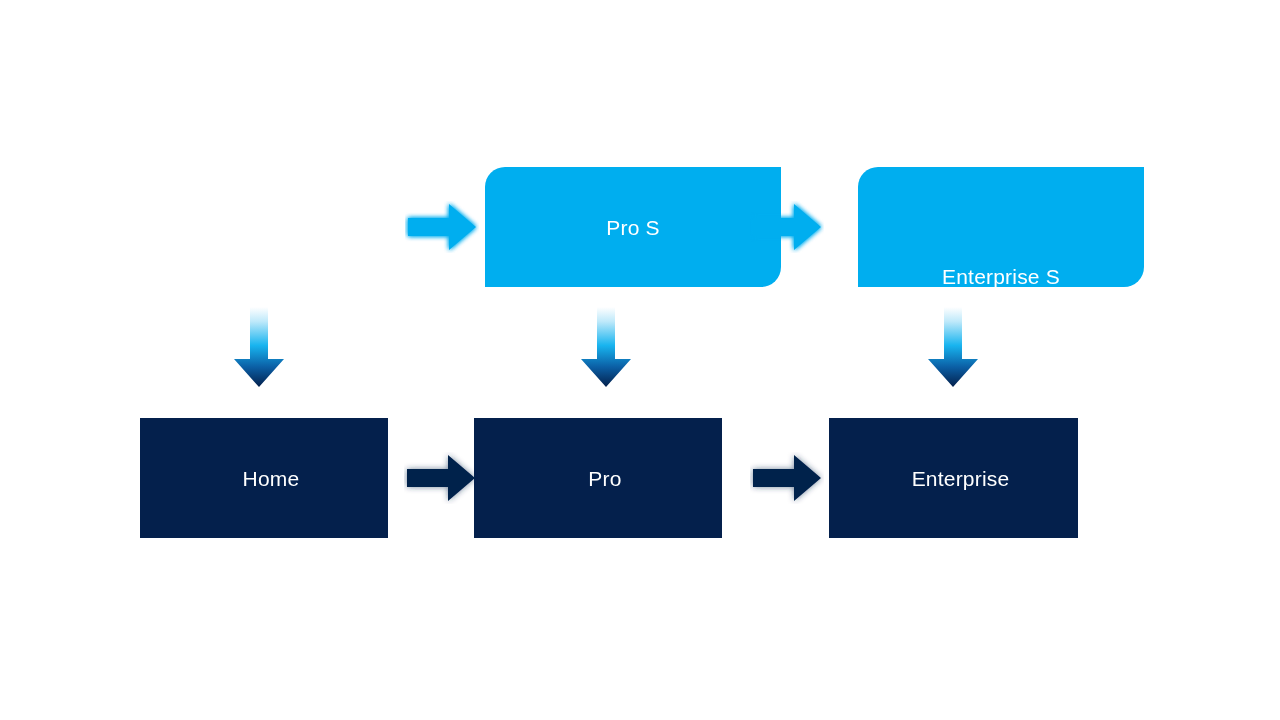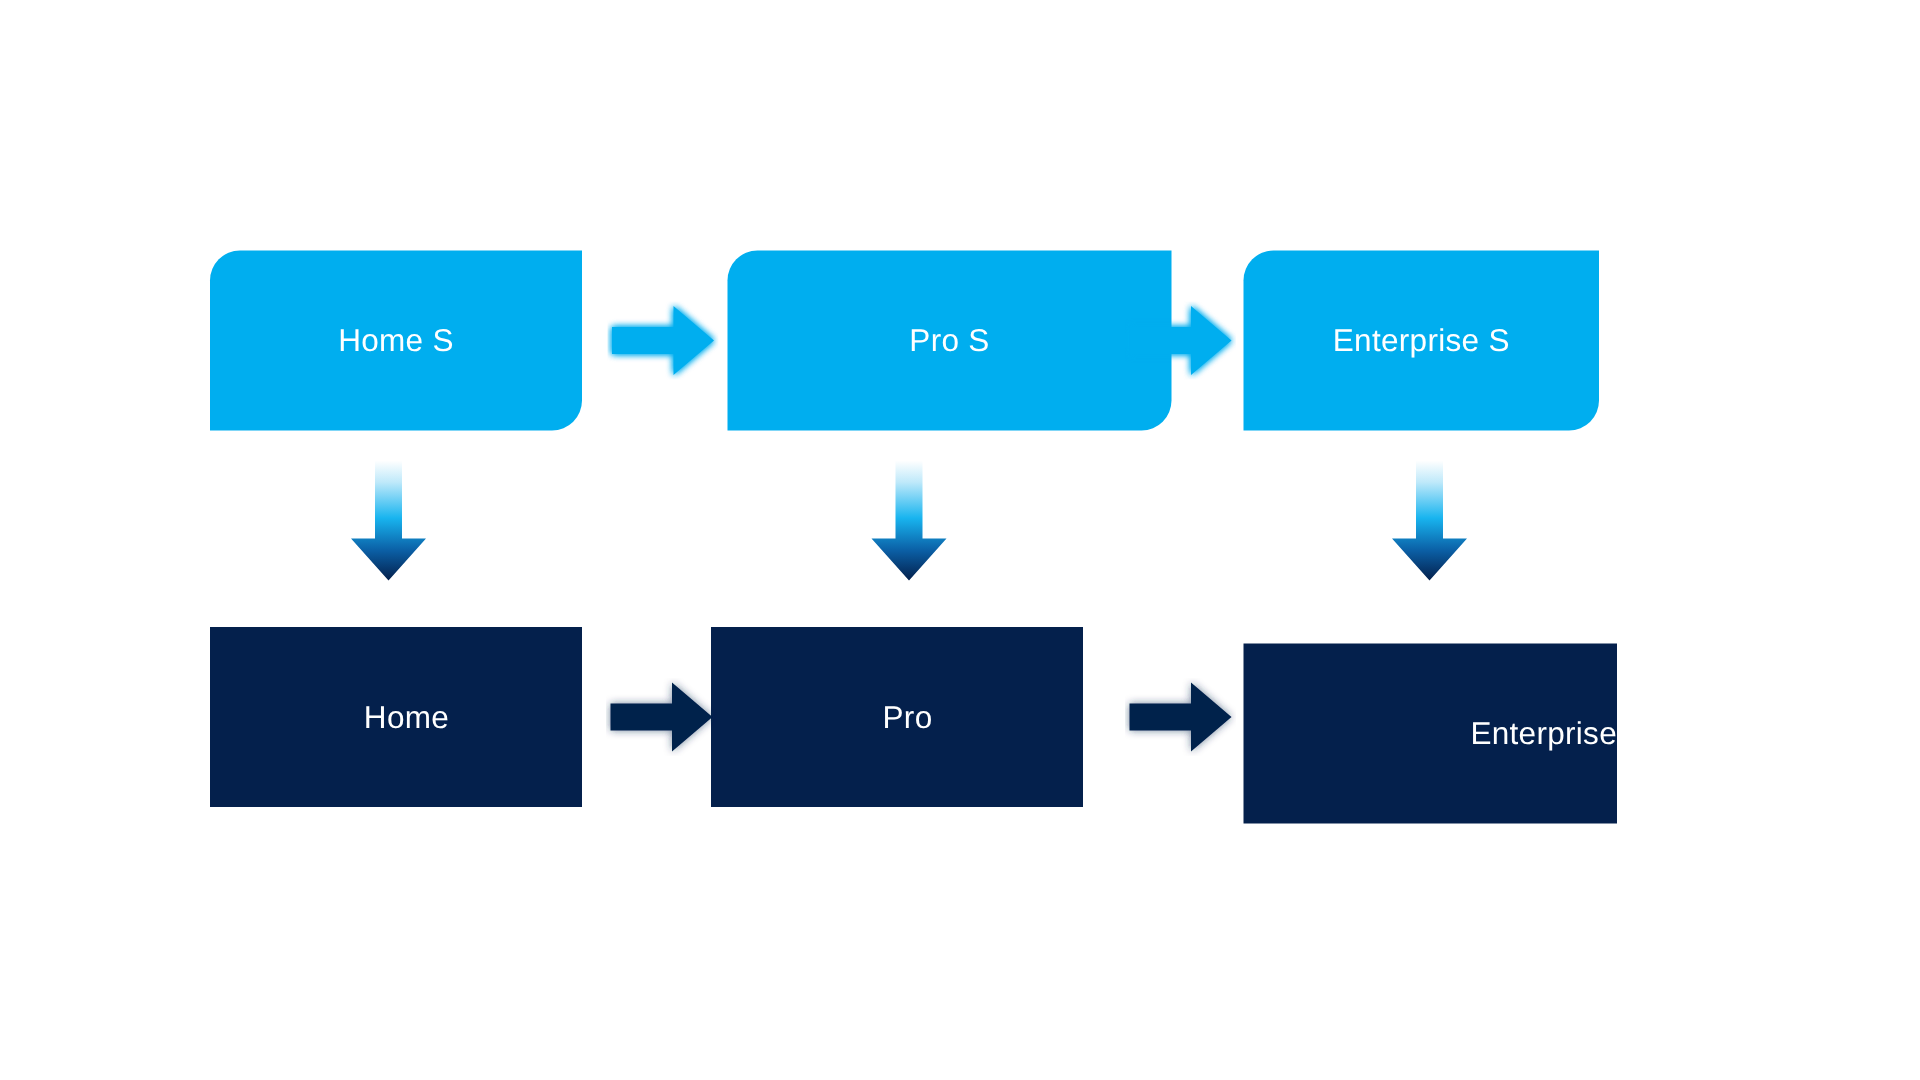--- a/index.html
+++ b/index.html
@@ -61,29 +61,26 @@
     width: 56px;
     height: 82px;
   }
   .v-arrow svg { display: block; width: 100%; height: 100%; }
 </style>
 </head>
 <body>
 
 <div id="canvas">
 
-  <div class="node service" style="left:140px; top:167px; width:248px; height:120px;">
-    <span class="node-label">Home S</span>
-  </div>
 
   <div class="node service" style="left:485px; top:167px; width:296px; height:120px;">
     <span class="node-label">Pro S</span>
   </div>
 
-  <div class="node service" style="left:829px; top:167px; width:237px; height:120px;">
+  <div class="node service" style="left:858px; top:167px; width:286px; height:120px;align-items:flex-end;">
     <span class="node-label">Enterprise S</span>
   </div>
 
   <div class="h-arrow" style="left:405px; top:201px;">
     <svg viewBox="0 0 74 52" xmlns="http://www.w3.org/2000/svg">
       <defs>
         <filter id="glowCyan" x="-40%" y="-40%" width="180%" height="180%">
           <feGaussianBlur stdDeviation="2.4" result="b"></feGaussianBlur>
           <feMerge>
             <feMergeNode in="b"></feMergeNode>
@@ -158,21 +155,21 @@
   </div>
 
   <div class="node product" style="left:140px; top:418px; width:248px; height:120px;">
     <span class="node-label">Home</span>
   </div>
 
   <div class="node product" style="left:474px; top:418px; width:248px; height:120px;">
     <span class="node-label">Pro</span>
   </div>
 
-  <div class="node product" style="left:829px; top:429px; width:249px; height:120px;justify-content:flex-end;">
+  <div class="node product" style="left:829px; top:418px; width:249px; height:120px;">
     <span class="node-label">Enterprise</span>
   </div>
 
   <div class="h-arrow" style="left:404px; top:452px;">
     <svg viewBox="0 0 74 52" xmlns="http://www.w3.org/2000/svg">
       <defs>
         <filter id="glowNavy" x="-45%" y="-45%" width="190%" height="190%">
           <feGaussianBlur stdDeviation="3" result="b"></feGaussianBlur>
           <feComponentTransfer in="b" result="bf">
             <feFuncA type="linear" slope="0.55"></feFuncA>

